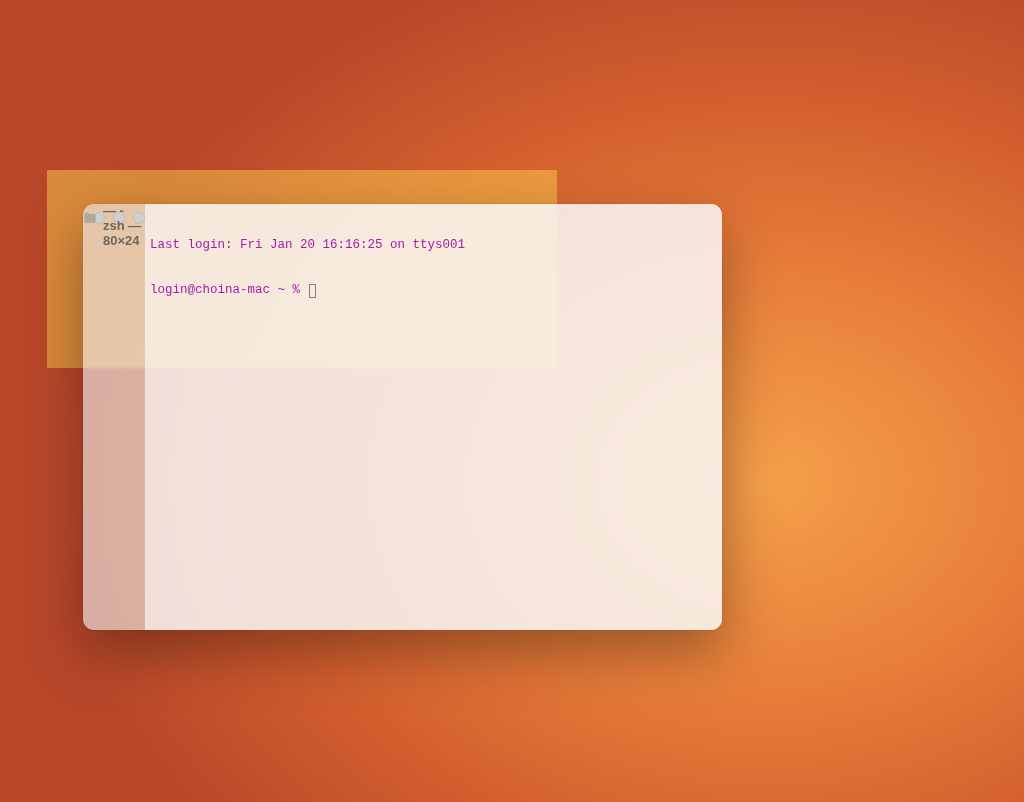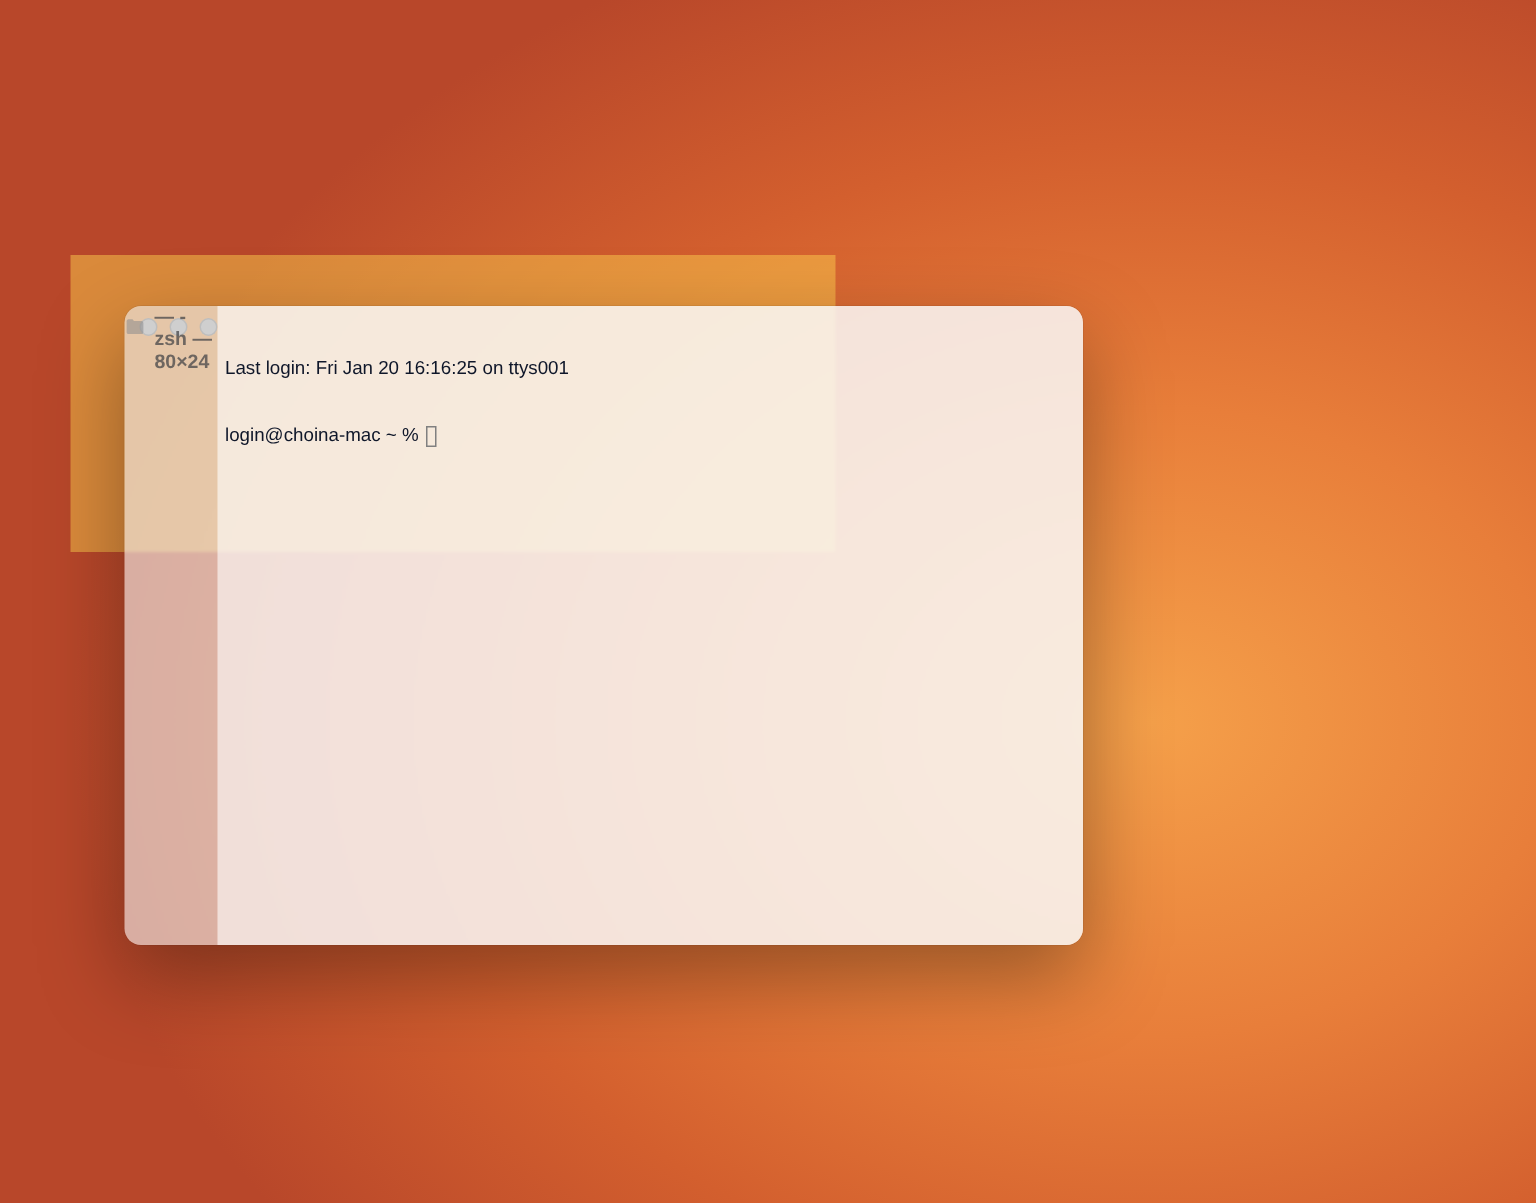--- a/index.html
+++ b/index.html
@@ -76,24 +76,24 @@
     .folder-icon {
       width: 14px;
       height: 12px;
       display: inline-block;
     }
     .folder-icon svg { display: block; opacity: 0.55; }
     .terminal-body {
       flex: 1;
       background: rgba(255,255,255,0.6);
       padding: 4px 5px;
-      font-family: Liberation Sans, sans-serif;
+      font-family: Liberation Mono, monospace;
       font-size: 12.5px;
       line-height: 15px;
-      color: #0f172a;
+      color: #a21caf;
       white-space: pre;
     }
     .term-line { display: block; }
     .prompt-row { display: flex; align-items: center; }
     .cursor-block {
       display: inline-block;
       width: 7px;
       height: 14px;
       border: 1px solid #808080;
       margin-left: 1px;

